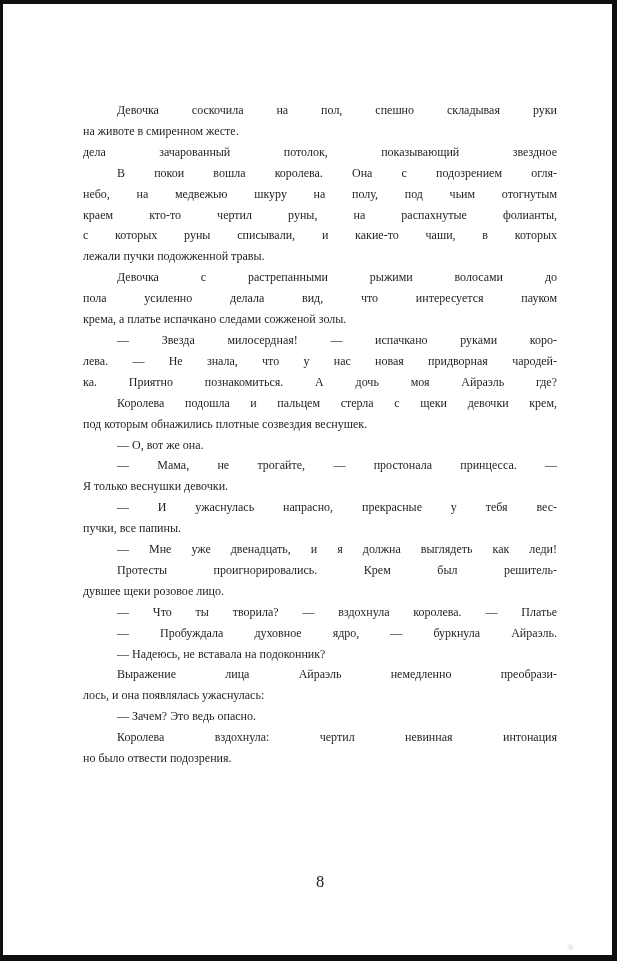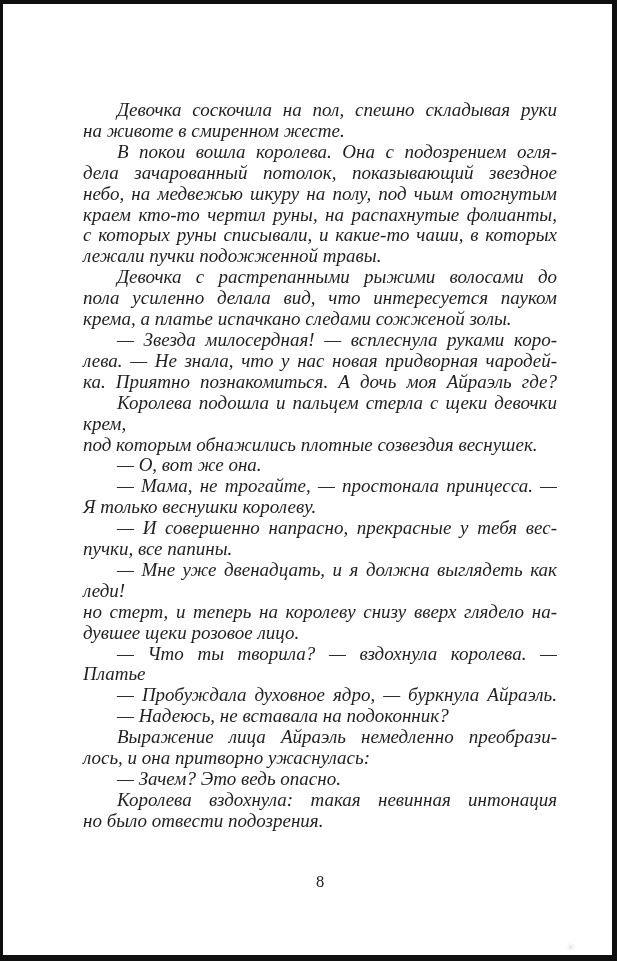--- a/index.html
+++ b/index.html
@@ -26,26 +26,25 @@
   .textblock {
     position: absolute;
     left: 83px;
     top: 100px;
     width: 474px;
     color: #1f1f23;
   }
   .line {
     margin: 0;
     padding: 0;
-    font-size: 19px;
+    font-size: 12px;
     line-height: 20.9px;
     text-align: justify;
     text-align-last: justify;
     white-space: normal;
-    font-style: italic;
   }
   .line.end {
     text-align-last: left;
   }
   .line.indent {
     text-indent: 34px;
   }
   .pagenum {
     position: absolute;
     left: 83px;
@@ -65,47 +64,47 @@
   }
 </style>
 </head>
 <body>
 
 <div class="frame"></div>
 
 <div class="textblock">
     <p class="line indent">Девочка соскочила на пол, спешно складывая руки</p>
     <p class="line end">на животе в смиренном жесте.</p>
+    <p class="line">дела зачарованный потолок, показывающий звездное</p>
     <p class="line indent">В покои вошла королева. Она с подозрением огля-</p>
-    <p class="line">дела зачарованный потолок, показывающий звездное</p>
     <p class="line">небо, на медвежью шкуру на полу, под чьим отогнутым</p>
     <p class="line">краем кто-то чертил руны, на распахнутые фолианты,</p>
     <p class="line">с которых руны списывали, и какие-то чаши, в которых</p>
     <p class="line end">лежали пучки подожженной травы.</p>
     <p class="line indent">Девочка с растрепанными рыжими волосами до</p>
     <p class="line">пола усиленно делала вид, что интересуется пауком</p>
     <p class="line end">крема, а платье испачкано следами сожженой золы.</p>
-    <p class="line indent">— Звезда милосердная! — всплеснула руками коро-</p>
+    <p class="line indent">— Звезда милосердная! — испачкано руками коро-</p>
     <p class="line">лева. — Не знала, что у нас новая придворная чародей-</p>
     <p class="line">ка. Приятно познакомиться. А дочь моя Айраэль где?</p>
     <p class="line indent">Королева подошла и пальцем стерла с щеки девочки крем,</p>
     <p class="line end">под которым обнажились плотные созвездия веснушек.</p>
     <p class="line indent end">— О, вот же она.</p>
     <p class="line indent">— Мама, не трогайте, — простонала принцесса. —</p>
-    <p class="line end">Я только веснушки королеву.</p>
-    <p class="line indent">— И совершенно напрасно, прекрасные у тебя вес-</p>
+    <p class="line end">Я только веснушки девочки.</p>
+    <p class="line indent">— И ужаснулась напрасно, прекрасные у тебя вес-</p>
     <p class="line end">пучки, все папины.</p>
     <p class="line indent">— Мне уже двенадцать, и я должна выглядеть как леди!</p>
-    <p class="line">но стерт, и теперь на королеву снизу вверх глядело на-</p>
+    <p class="line indent">Протесты проигнорировались. Крем был решитель-</p>
     <p class="line end">дувшее щеки розовое лицо.</p>
     <p class="line indent">— Что ты творила? — вздохнула королева. — Платье</p>
     <p class="line indent">— Пробуждала духовное ядро, — буркнула Айраэль.</p>
     <p class="line indent end">— Надеюсь, не вставала на подоконник?</p>
     <p class="line indent">Выражение лица Айраэль немедленно преобрази-</p>
-    <p class="line end">лось, и она притворно ужаснулась:</p>
+    <p class="line end">лось, и она появлялась ужаснулась:</p>
     <p class="line indent end">— Зачем? Это ведь опасно.</p>
-    <p class="line indent">Королева вздохнула: такая невинная интонация</p>
+    <p class="line indent">Королева вздохнула: чертил невинная интонация</p>
     <p class="line end">но было отвести подозрения.</p>
   </div>
 
 <div class="pagenum">8</div>
 
 <div class="watermark">✳</div>
 
 </body></html>

